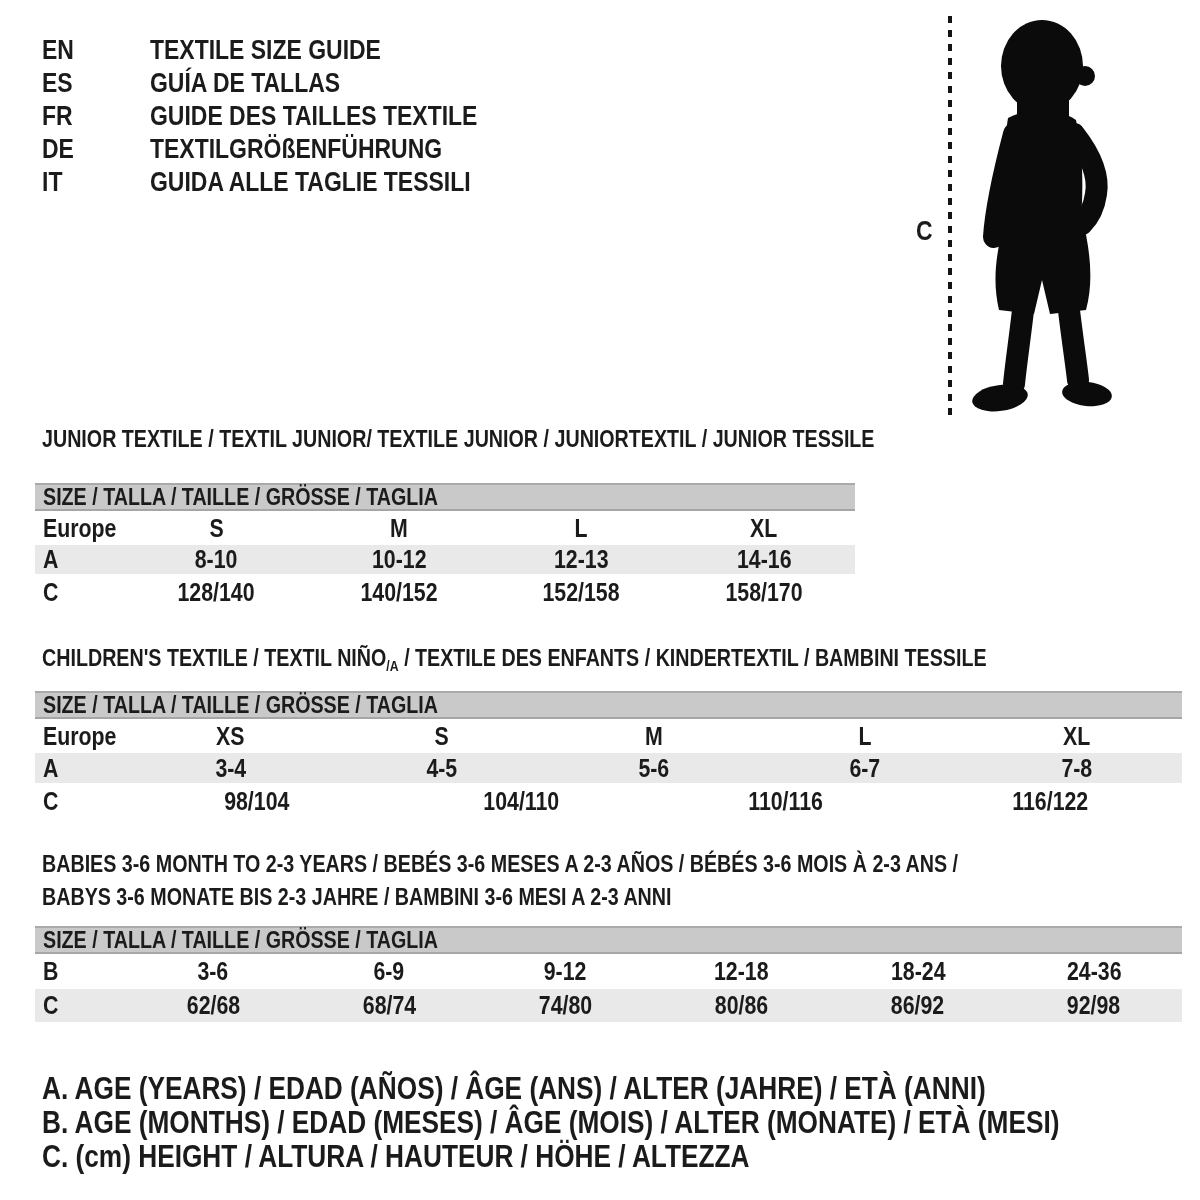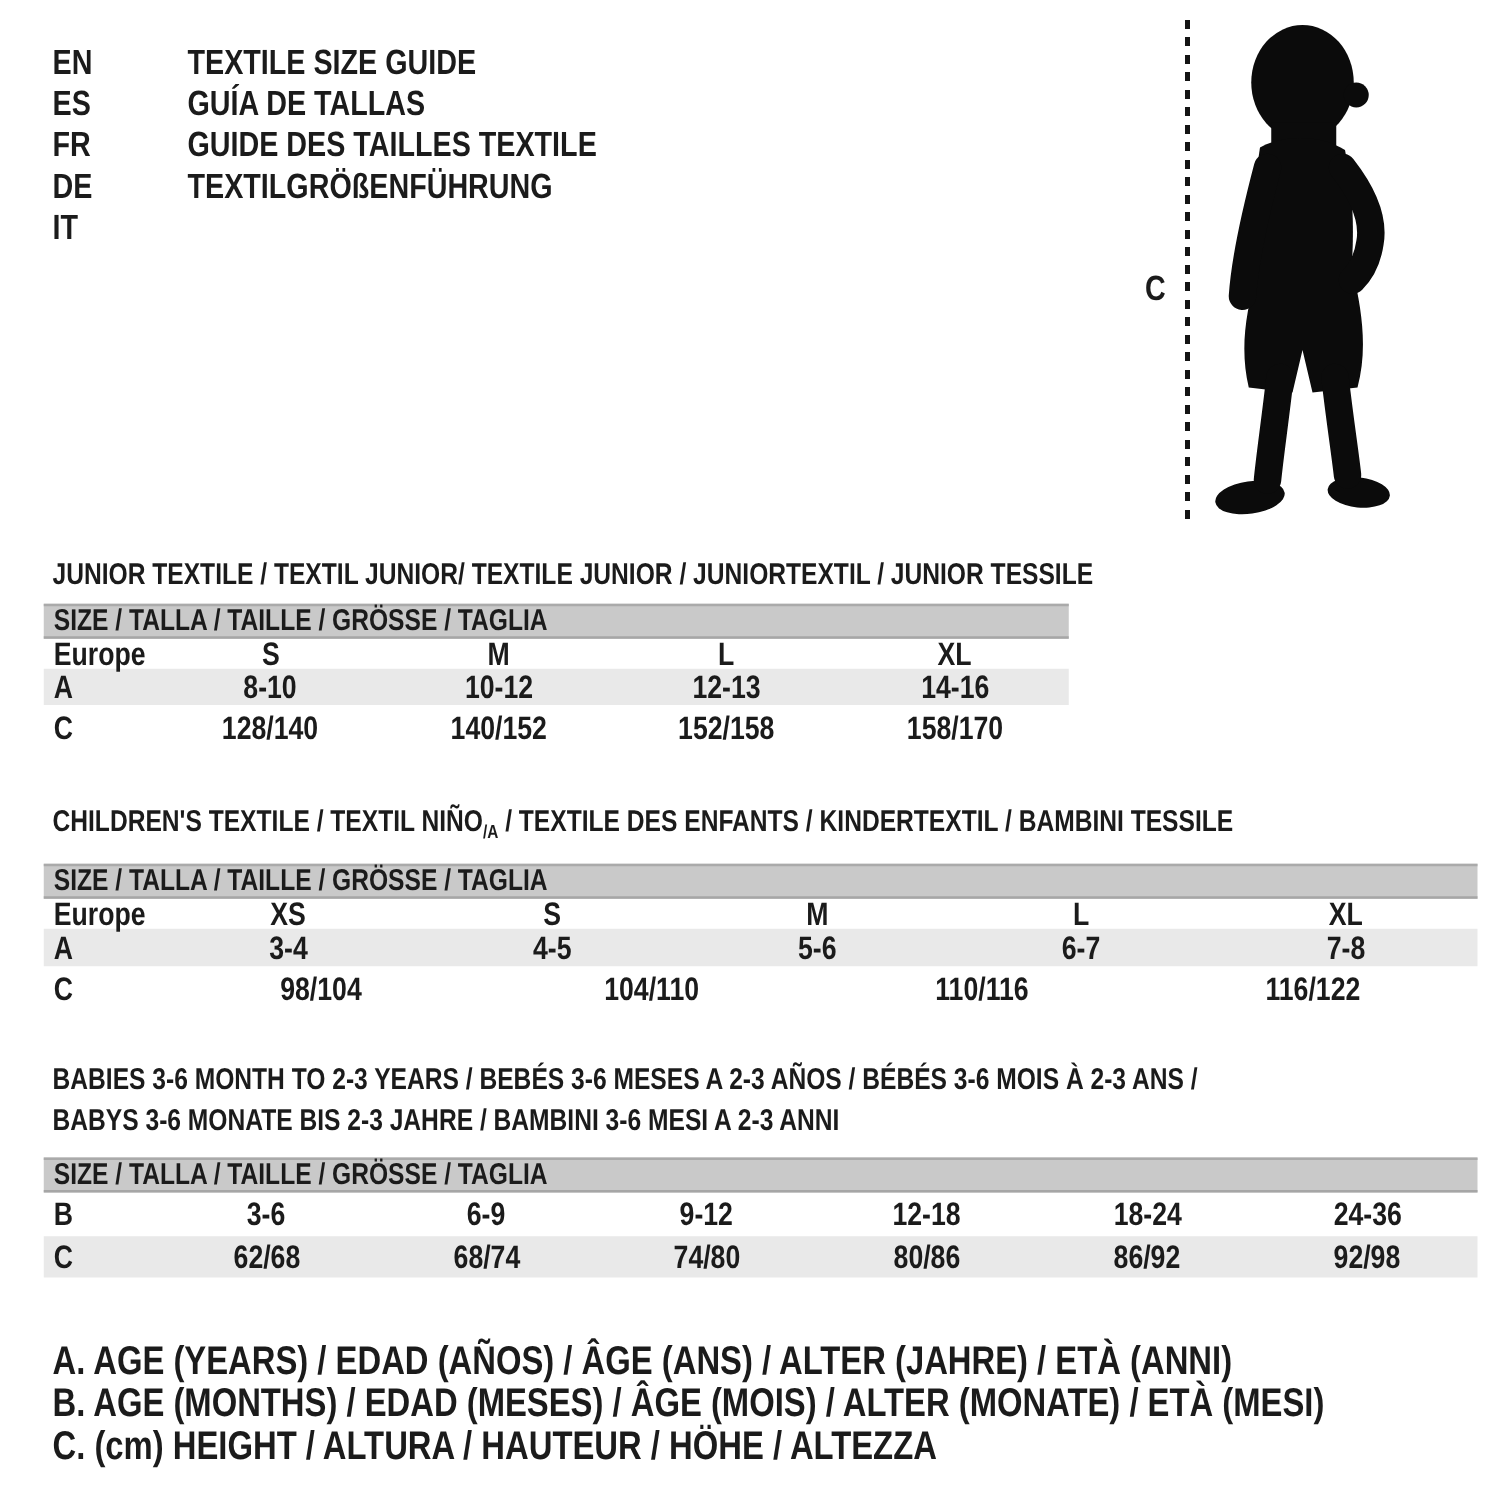--- a/index.html
+++ b/index.html
@@ -19,37 +19,37 @@
   
   .measure-line{
     position:absolute;left:948px;top:16px;width:4px;height:402px;
     background:repeating-linear-gradient(to bottom,#141414 0 7px,transparent 7px 14px);
   }
   .c-label{position:absolute;left:916px;top:215px;font-size:28px;}
   .baby-svg{position:absolute;left:962px;top:12px;width:180px;height:408px;}
 
   
   .section-title{position:absolute;left:42px;font-size:24px;line-height:24px;white-space:nowrap;}
-  .title-1{top:448px;}
+  .title-1{top:427px;}
   .title-2{top:646px;}
   .title-3{top:847px;line-height:33px;}
   .sub-small{font-size:15px;vertical-align:-5px;}
 
   .sg-table{position:absolute;left:35px;box-sizing:border-box;}
   .table-1{top:483px;width:820px;}
   .table-2{top:691px;width:1147px;}
   .table-3{top:926px;width:1147px;}
   .t-header{
     height:28px;background:#c9c9c9;
     border-top:2px solid #aaaaaa;border-bottom:2px solid #a6a6a6;
     display:flex;align-items:center;padding-left:8px;font-size:24px;box-sizing:border-box;
   }
   .t-row{display:flex;align-items:center;font-size:26px;}
   .t-row.alt{background:#e9e9e9;}
-  .r-h34{height:24px;} .r-h29{height:29px;} .r-h36{height:36px;}
+  .r-h34{height:34px;} .r-h29{height:29px;} .r-h36{height:36px;}
   .r-h30{height:30px;} .r-h37{height:37px;} .r-h35{height:35px;} .r-h33{height:33px;}
   .t-label{width:90px;padding-left:8px;box-sizing:border-box;}
   .t-cell{flex:1;text-align:center;}
 
   
   .legend{position:absolute;left:42px;top:1070px;}
   .legend-row{height:34px;display:flex;align-items:flex-start;font-size:32px;}
 </style>
 </head>
 <body>
@@ -66,20 +66,21 @@
   <div class="lang-row">
     <span class="lang-code"><span class="cx">FR</span></span>
     <span><span class="cx">GUIDE DES TAILLES TEXTILE</span></span>
   </div>
   <div class="lang-row">
     <span class="lang-code"><span class="cx">DE</span></span>
     <span><span class="cx">TEXTILGRÖßENFÜHRUNG</span></span>
   </div>
   <div class="lang-row">
     <span class="lang-code"><span class="cx">IT</span></span>
+    <span><span class="cx">GUIDA ALLE TAGLIE TESSILI</span></span>
   </div>
 </div>
 
 <span class="c-label"><span class="cx">C</span></span>
 <div class="measure-line"></div>
 <svg class="baby-svg" viewBox="0 0 180 408" aria-hidden="true">
   <g fill="#0b0b0b" stroke="none">
     <ellipse cx="80" cy="54" rx="41" ry="46"></ellipse>
     <circle cx="123" cy="64" r="10"></circle>
     <rect x="55" y="86" width="52" height="32"></rect>

